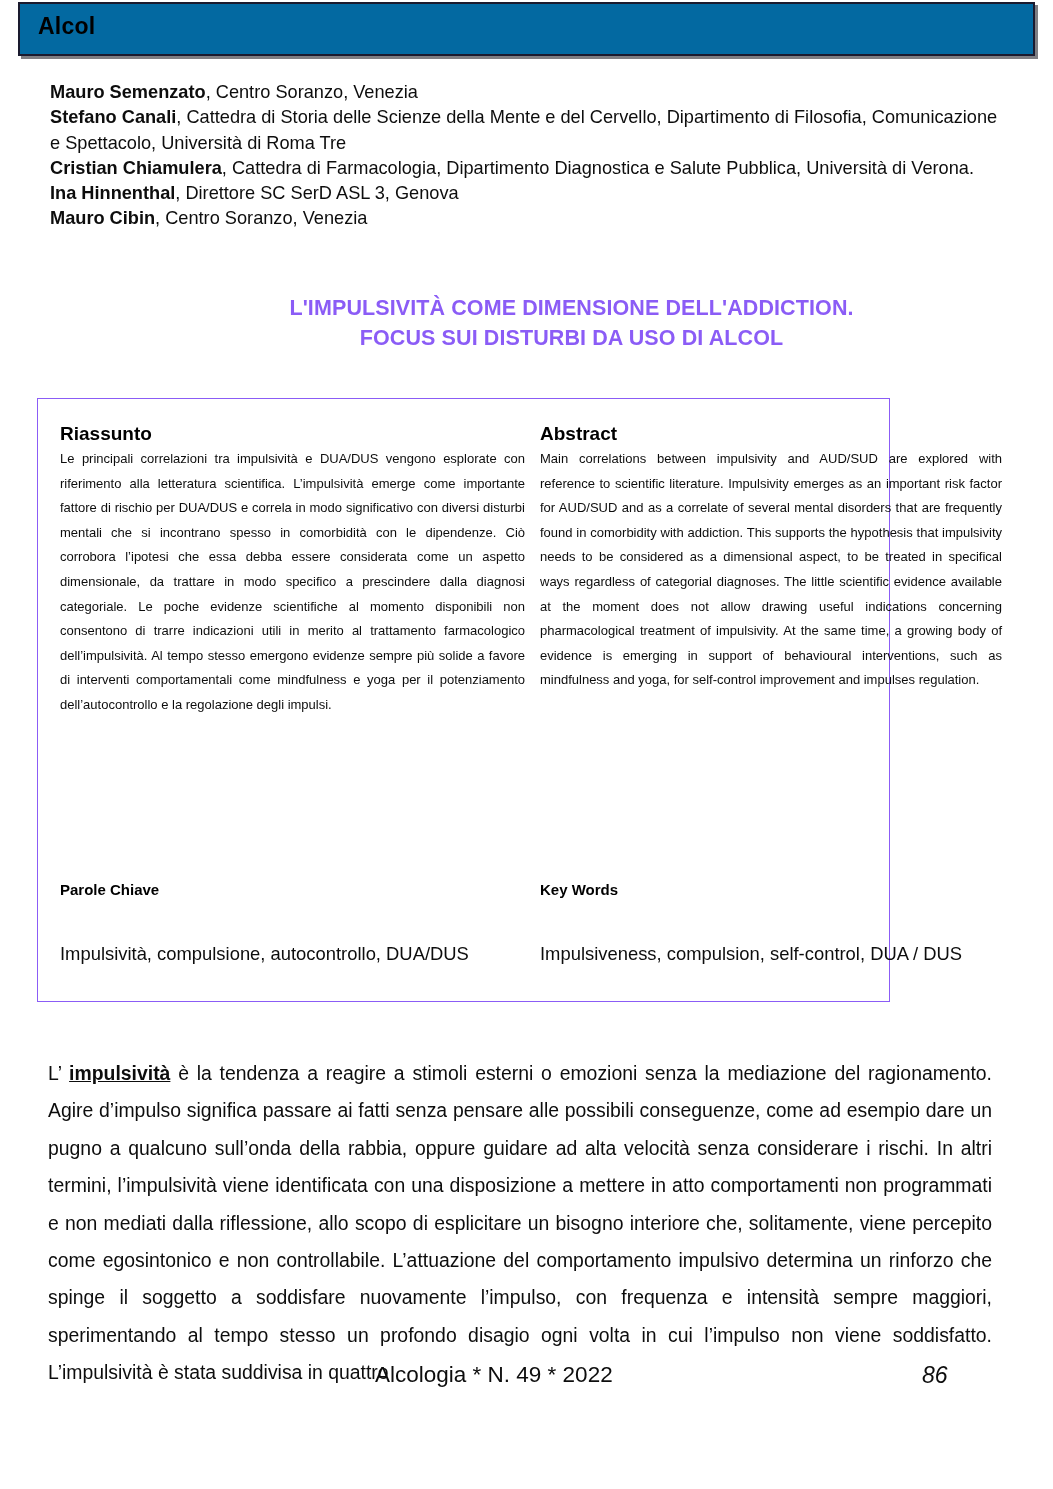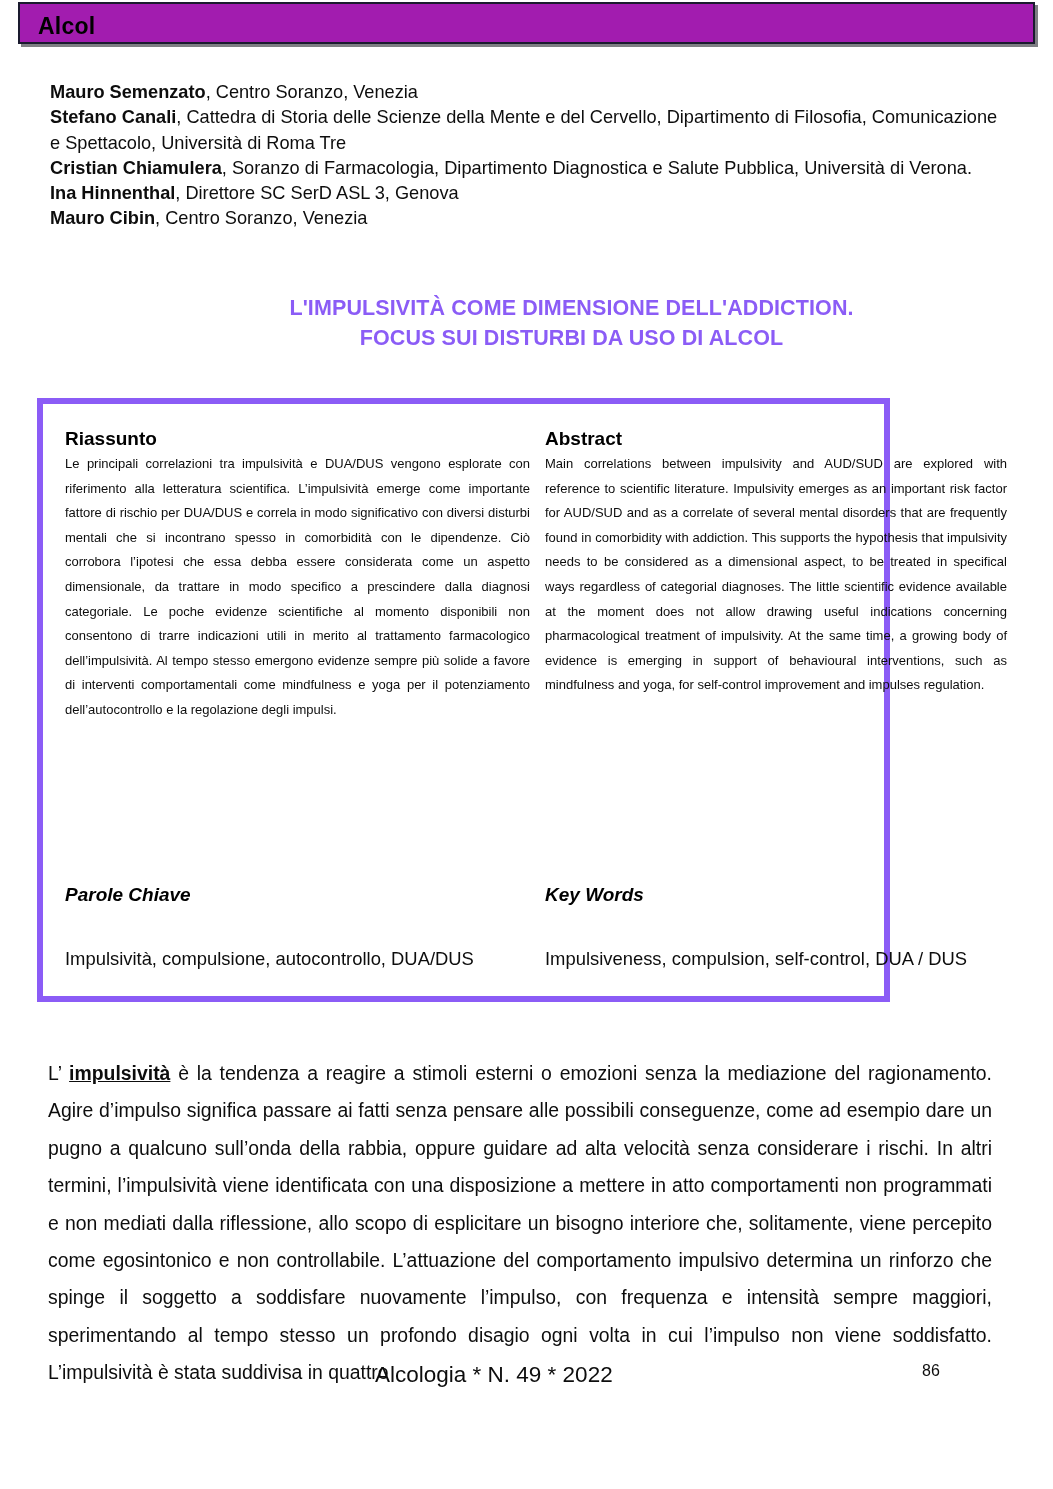--- a/index.html
+++ b/index.html
@@ -16,22 +16,22 @@
     color: #111111;
     overflow: hidden;
   }
 
   
   .banner {
     position: absolute;
     left: 18px;
     top: 2px;
     width: 1017px;
-    height: 42px;
-    background: #a21caf;
+    height: 54px;
+    background: #0369a1;
     border: 2px solid #1a1a2e;
     box-sizing: border-box;
     box-shadow: 3px 3px 0 rgba(20,20,30,0.55);
   }
   .banner-title {
     position: absolute;
     left: 18px;
     top: 9px;
     font-size: 23px;
     font-weight: bold;
@@ -68,21 +68,21 @@
   }
   .article-title span { display: block; }
 
   
   .abstract-box {
     position: absolute;
     left: 37px;
     top: 398px;
     width: 853px;
     height: 604px;
-    border: 6px solid #8b5cf6;
+    border: 1px solid #8b5cf6;
     box-sizing: border-box;
     background: #ffffff;
   }
   .cols {
     position: absolute;
     left: 0; top: 0;
     width: 100%; height: 100%;
   }
   .col-left {
     position: absolute;
@@ -117,25 +117,24 @@
     top: 478px;
     width: 465px;
   }
   .kw-right {
     position: absolute;
     left: 502px;
     top: 478px;
     width: 462px;
   }
   .kw-head {
-    font-size: 19px;
+    font-size: 15px;
     font-weight: bold;
     line-height: 25px;
     color: #000000;
-    font-style: italic;
   }
   .kw-body {
     font-size: 18.4px;
     line-height: 24.4px;
     text-align: justify;
     color: #0d0d0d;
     margin-top: 40px;
   }
 
   
@@ -165,35 +164,36 @@
     left: 375px;
     top: 0;
     font-size: 22.5px;
     color: #0d0d0d;
     white-space: nowrap;
   }
   .footer-page {
     position: absolute;
     left: 922px;
     top: 0;
-    font-size: 16px;
-    color: #0d0d0d;
+    font-size: 23px;
+    color: #0d0d0d;
+    font-style: italic;
   }
 </style>
 </head>
 <body>
 
 <div class="banner">
   <div class="banner-title">Alcol</div>
 </div>
 
 <div class="authors">
   <span class="ln"><b>Mauro Semenzato</b><span>, Centro Soranzo, Venezia</span></span>
   <span class="ln"><b>Stefano Canali</b><span>, Cattedra di Storia delle Scienze della Mente e del Cervello, Dipartimento di Filosofia, Comunicazione e Spettacolo, Università di Roma Tre</span></span>
-  <span class="ln"><b>Cristian Chiamulera</b><span>, Soranzo di Farmacologia, Dipartimento Diagnostica e Salute Pubblica, Università di Verona.</span></span>
+  <span class="ln"><b>Cristian Chiamulera</b><span>, Cattedra di Farmacologia, Dipartimento Diagnostica e Salute Pubblica, Università di Verona.</span></span>
   <span class="ln"><b>Ina Hinnenthal</b><span>, Direttore SC SerD ASL 3, Genova</span></span>
   <span class="ln"><b>Mauro Cibin</b><span>, Centro Soranzo, Venezia</span></span>
 </div>
 
 <div class="article-title">
   <span>L'IMPULSIVITÀ COME DIMENSIONE DELL'ADDICTION.</span>
   <span>FOCUS SUI DISTURBI DA USO DI ALCOL</span>
 </div>
 
 <div class="abstract-box">

